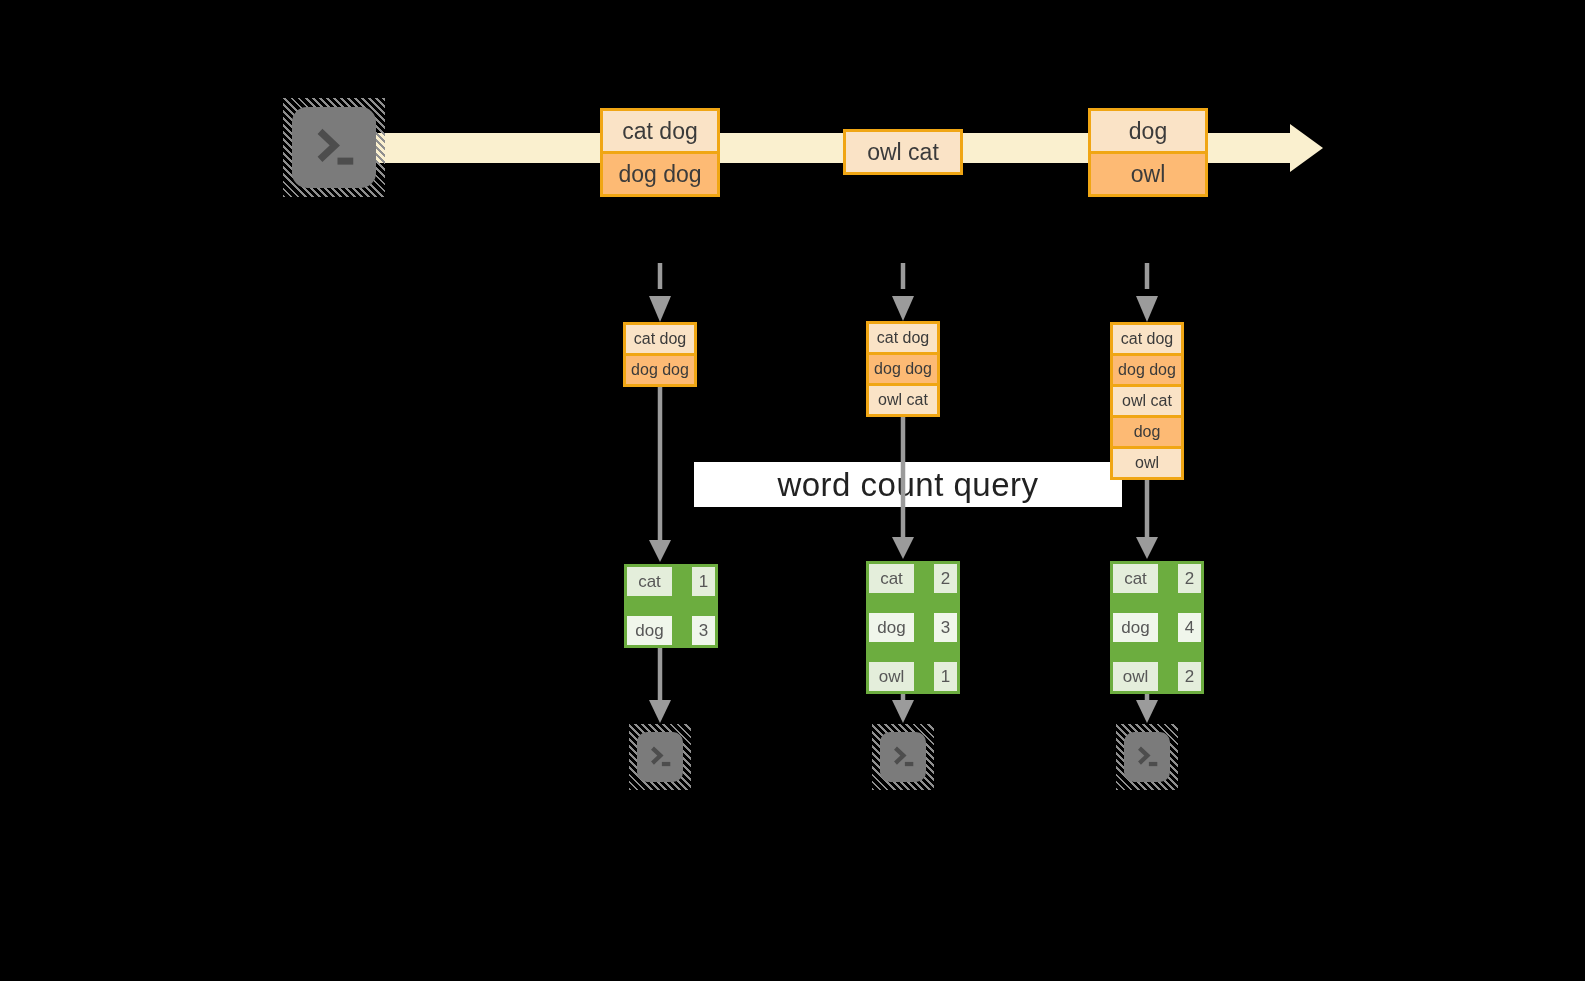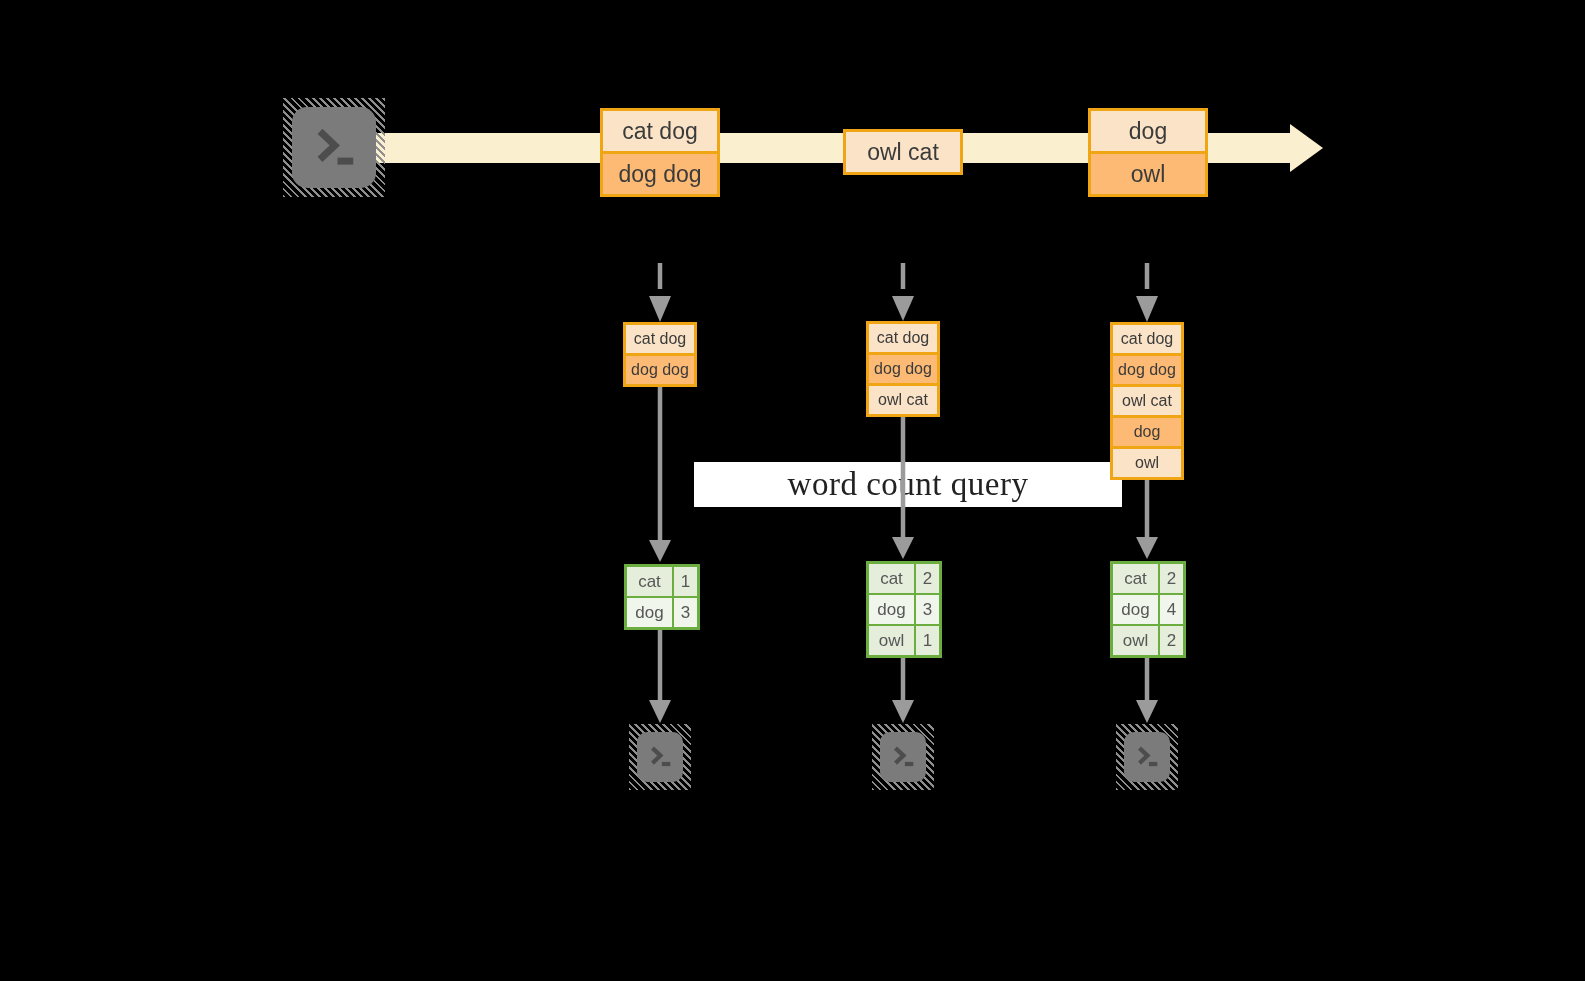--- a/index.html
+++ b/index.html
@@ -59,28 +59,27 @@
     display: flex;
     align-items: center;
     justify-content: center;
   }
   #wcq-label span {
     font-size: 33px;
     font-weight: 300;
     color: #222222;
     letter-spacing: 0.5px;
     white-space: nowrap;
-    font-family: Liberation Serif, serif;
   }
   
   .gtable {
     position: absolute;
     display: grid;
     grid-template-columns: 45px 23px;
-    gap: 2px;
+    gap: 20px;
     padding: 3px;
     background: #6CAD3F;
     box-sizing: content-box;
     z-index: 4;
   }
   .gcell {
     height: 29px;
     line-height: 29px;
     text-align: center;
     font-size: 17px;

